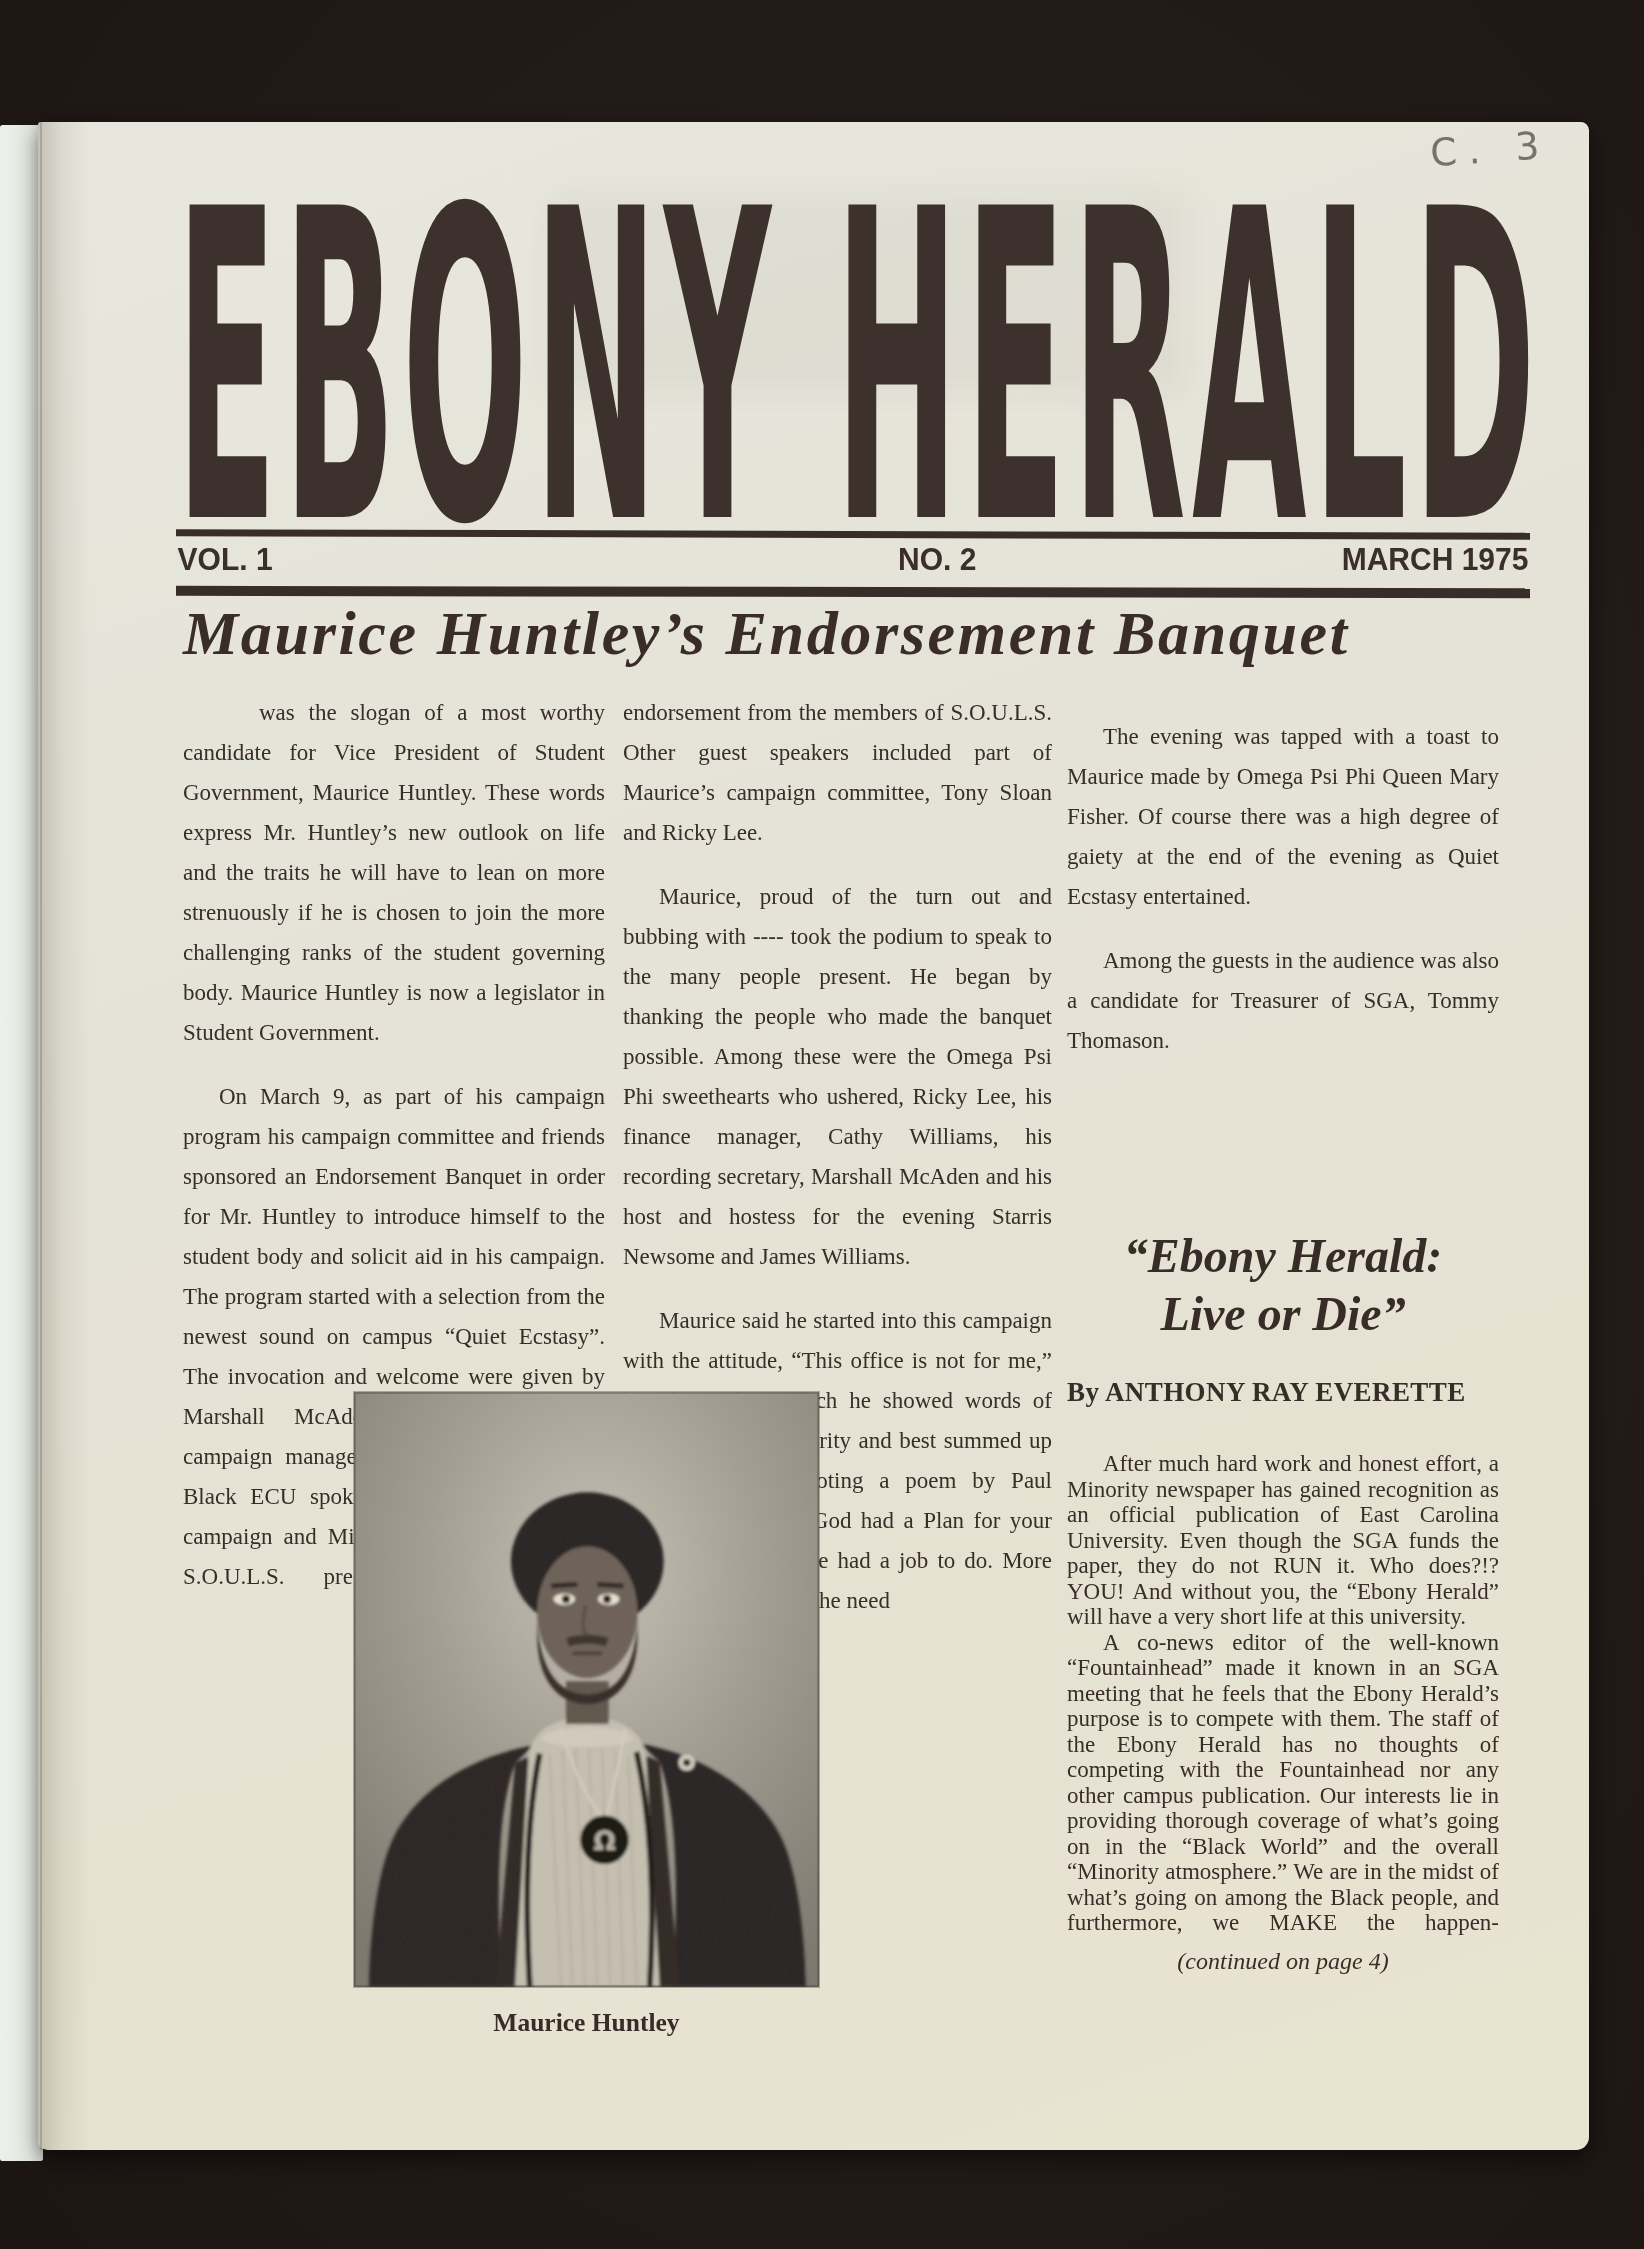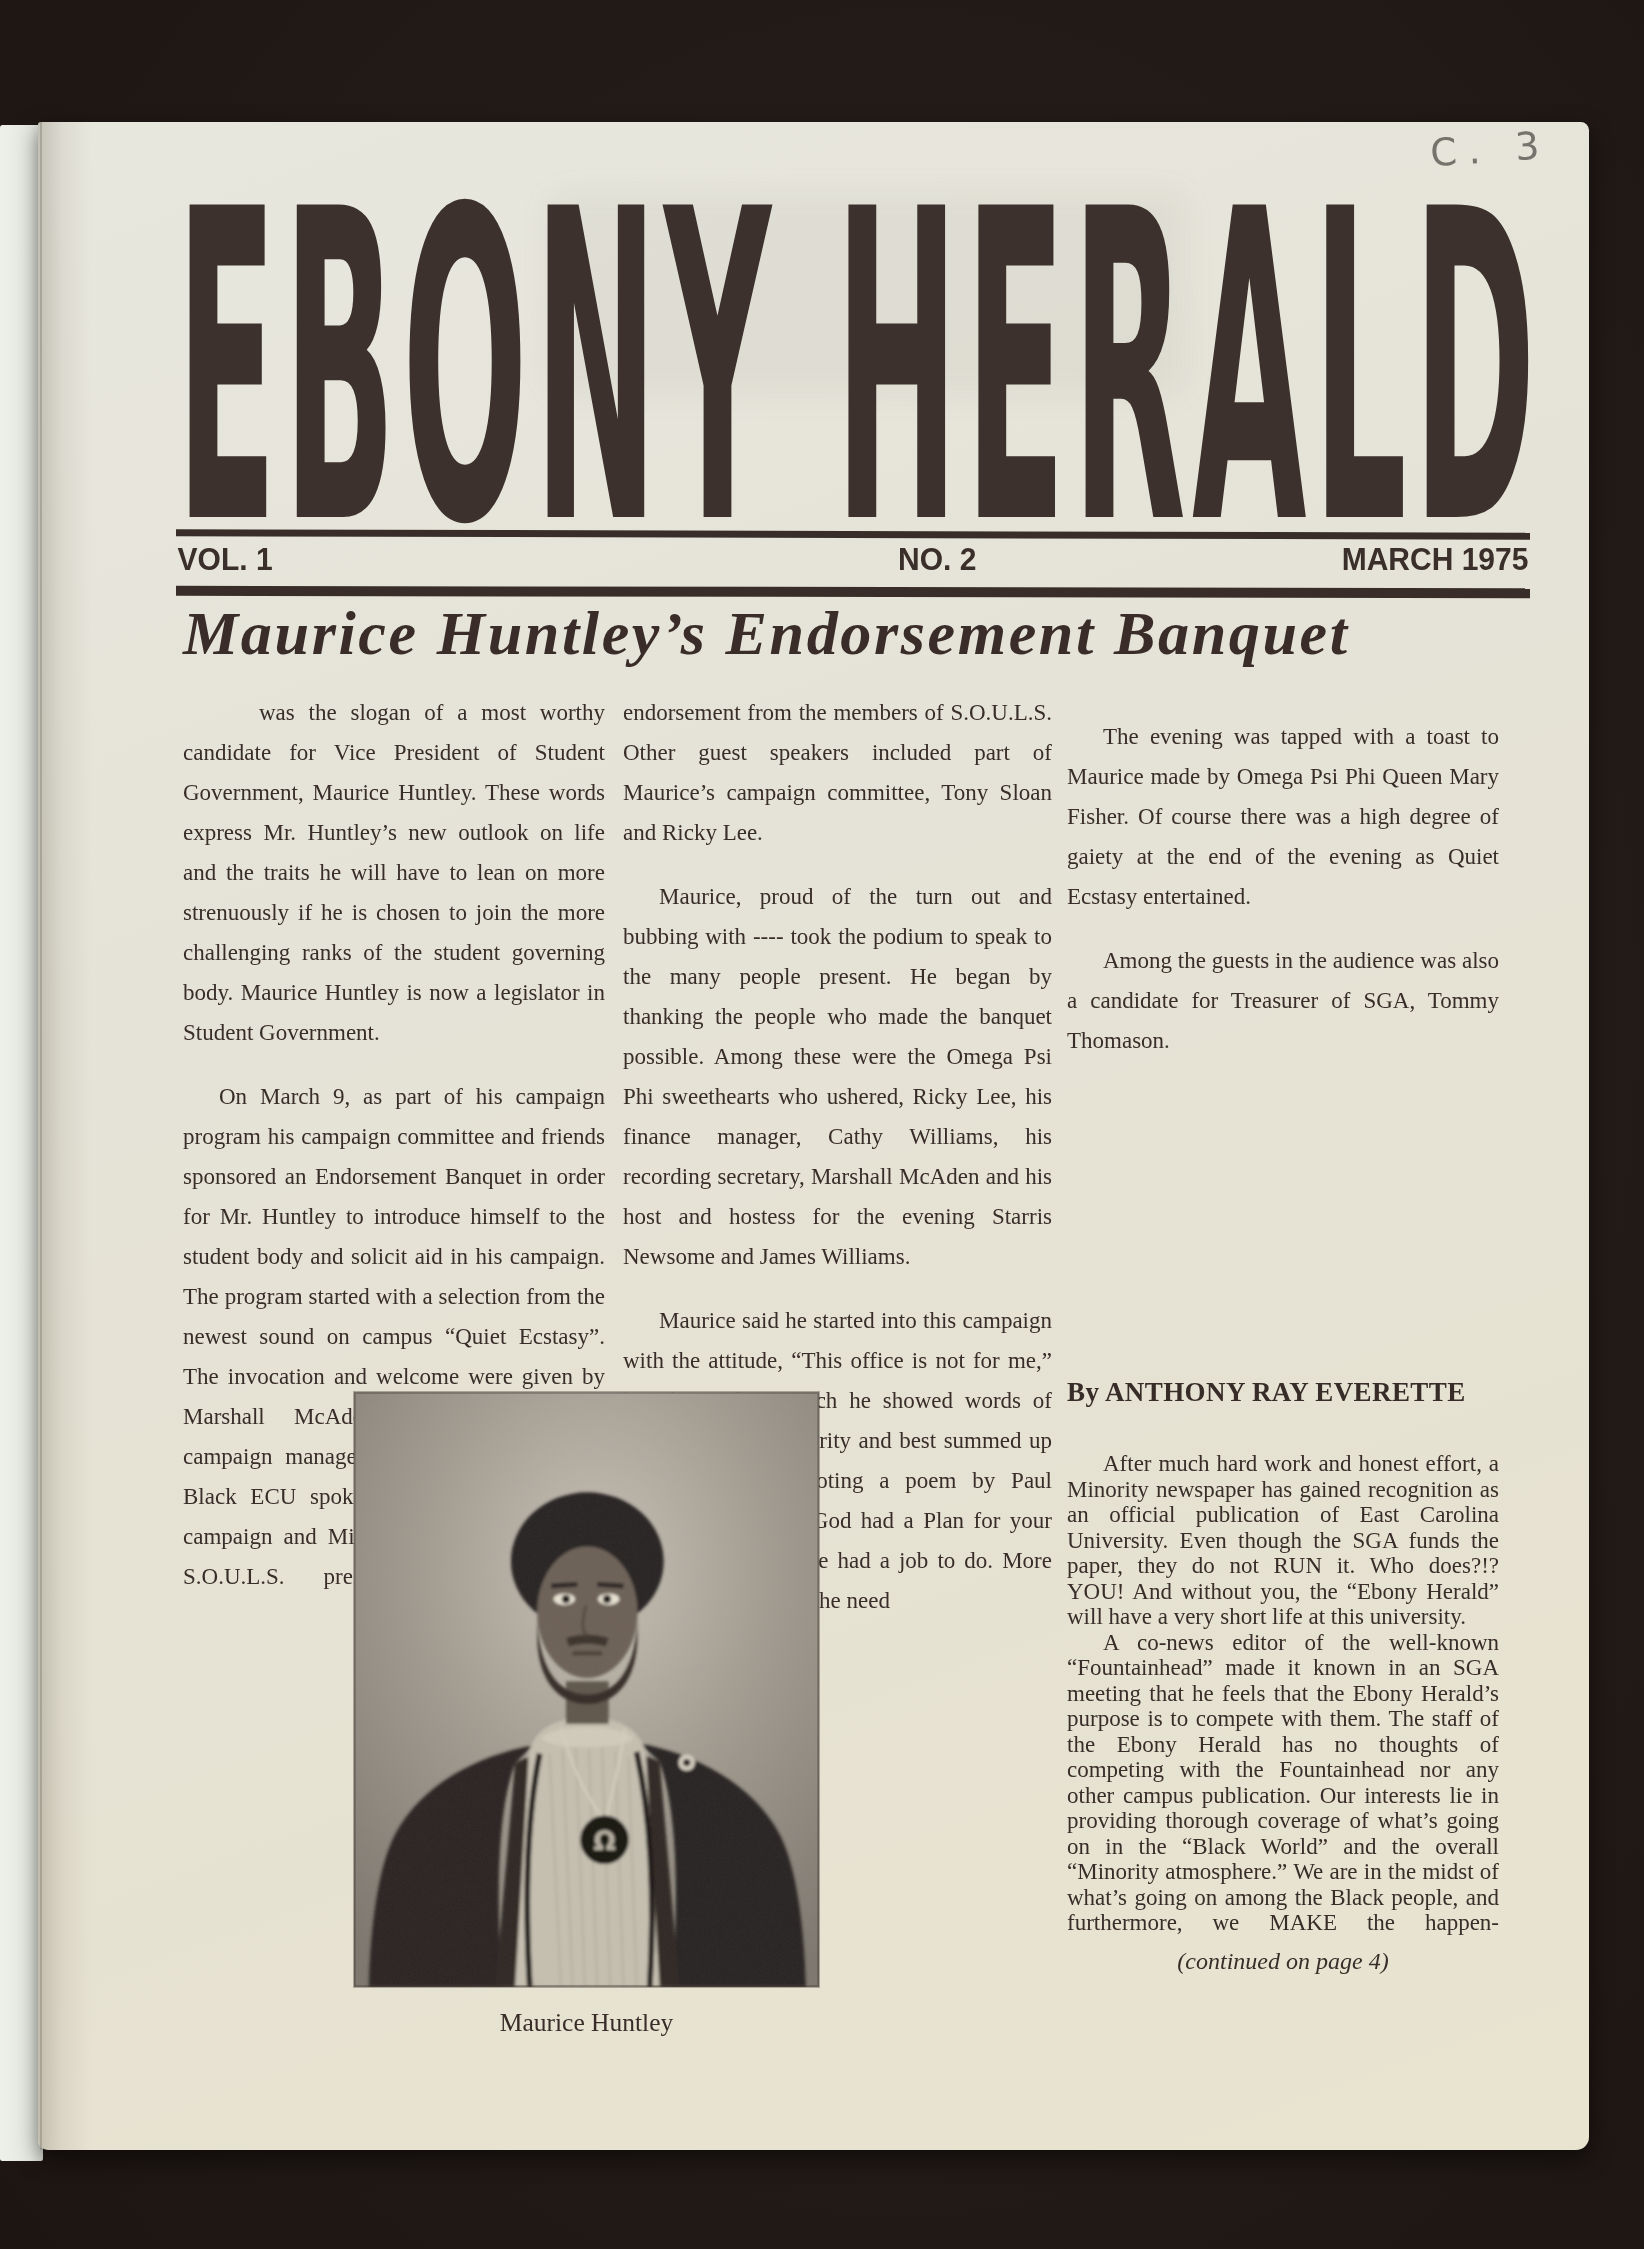--- a/index.html
+++ b/index.html
@@ -40,21 +40,21 @@
   .col p{margin:0;}
   .col1{left:145px;width:422px;}
   .col2{left:585px;width:429px;}
   .col3{left:1029px;width:432px;}
   p.ind{text-indent:36px;margin-top:24px;}
   p.bigind{text-indent:76px;}
   p.runon{text-align-last:justify;}
   .photo{position:absolute;left:316px;top:1270px;width:465px;height:595px;
         outline:0.8px solid rgba(60,50,42,.35);}
   .caption{position:absolute;left:316px;top:1886px;width:465px;text-align:center;
-        font-size:25.5px;font-weight:400;color:#392c28;}
+        font-size:25.5px;font-weight:700;color:#392c28;}
   .a2head{position:absolute;left:1029px;top:1105px;width:432px;text-align:center;
         font-size:48px;line-height:58px;font-weight:700;font-style:italic;color:#382c28;}
   .a2by{position:absolute;left:1029px;top:1255px;width:432px;text-align:left;
         font-size:27px;font-weight:700;color:#382c28;letter-spacing:0.4px;}
   .col3b{position:absolute;left:1029px;top:1305px;width:432px;font-size:23px;
         line-height:25.5px;color:#392d29;text-align:justify;margin-top:24px;}
   .col3b p{margin:0;}
   .cont{margin-top:13px !important;text-align:center !important;text-indent:0 !important;
         font-size:24px;font-style:italic;}
 </style>
@@ -98,20 +98,24 @@
       <p>endorsement from the members of S.O.U.L.S. Other guest speakers included part of Maurice’s campaign committee, Tony Sloan and Ricky Lee.</p>
       <p class="ind">Maurice, proud of the turn out and bubbing with ---- took the podium to speak to the many people present. He began by thanking the people who made the banquet possible. Among these were the Omega Psi Phi sweethearts who ushered, Ricky Lee, his finance manager, Cathy Williams, his recording secretary, Marshall McAden and his host and hostess for the evening Starris Newsome and James Williams.</p>
       <p class="ind">Maurice said he started into this campaign with the attitude, “This office is not for me,” but during his speech he showed words of confidence and sincerity and best summed up his feelings by quoting a poem by Paul Lawrence Dunbar “God had a Plan for your life To” by saying he had a job to do.  More strongly voiced was the need</p>
     </div>
 
     <div class="col col3">
       <p class="ind">The evening was tapped with a toast to Maurice made by Omega Psi Phi Queen Mary Fisher. Of course there was a high degree of gaiety at the end of the evening as Quiet Ecstasy entertained.</p>
       <p class="ind">Among the guests in the audience was also a candidate for Treasurer of SGA, Tommy Thomason.</p>
     </div>
 
+    <div class="a2head">
+      <div>“Ebony Herald:</div>
+      <div>Live or Die”</div>
+    </div>
 
     <div class="a2by">By ANTHONY RAY EVERETTE</div>
 
     <div class="col3b">
       <p class="ind">After much hard work and honest effort, a Minority newspaper has gained recognition as an official publication of East Carolina University. Even though the SGA funds the paper, they do not RUN it. Who does?!? YOU! And without you, the “Ebony Herald” will have a very short life at this university.</p>
       <p class="ind runon">A co-news editor of the well-known “Fountainhead” made it known in an SGA meeting that he feels that the Ebony Herald’s purpose is to compete with them. The staff of the Ebony Herald has no thoughts of competing with the Fountainhead nor any other campus publication. Our interests lie in providing thorough coverage of what’s going on in the “Black World” and the overall “Minority atmosphere.” We are in the midst of what’s going on among the Black people, and furthermore, we MAKE the happen-</p>
       <p class="cont">(continued on page 4)</p>
     </div>
 
     <div class="photo">

